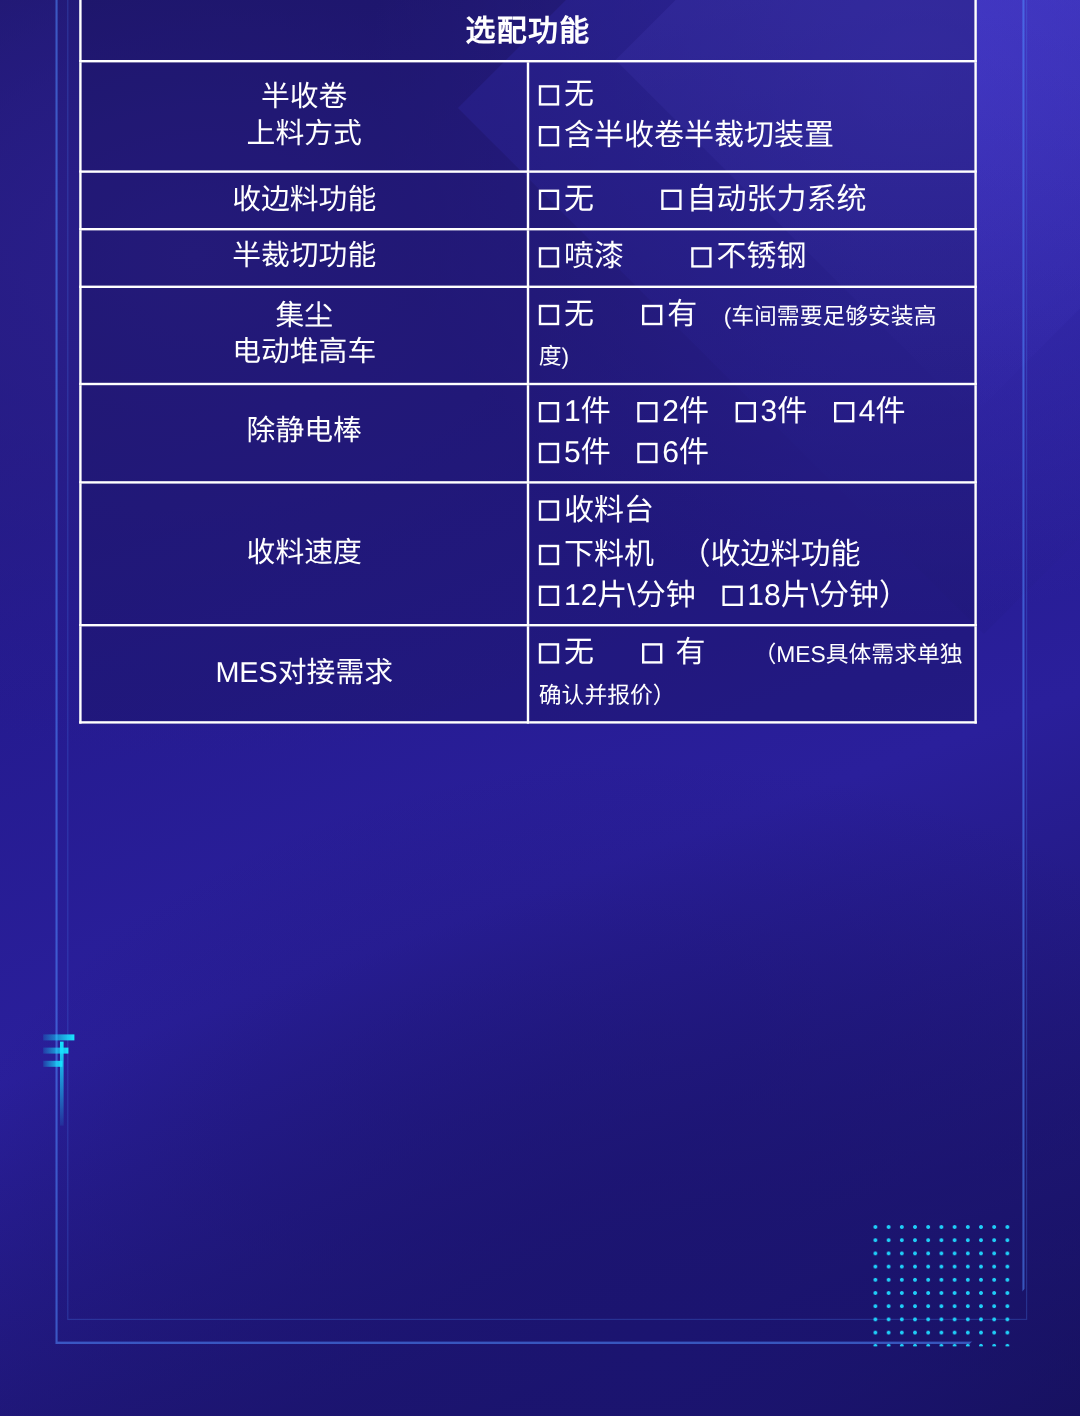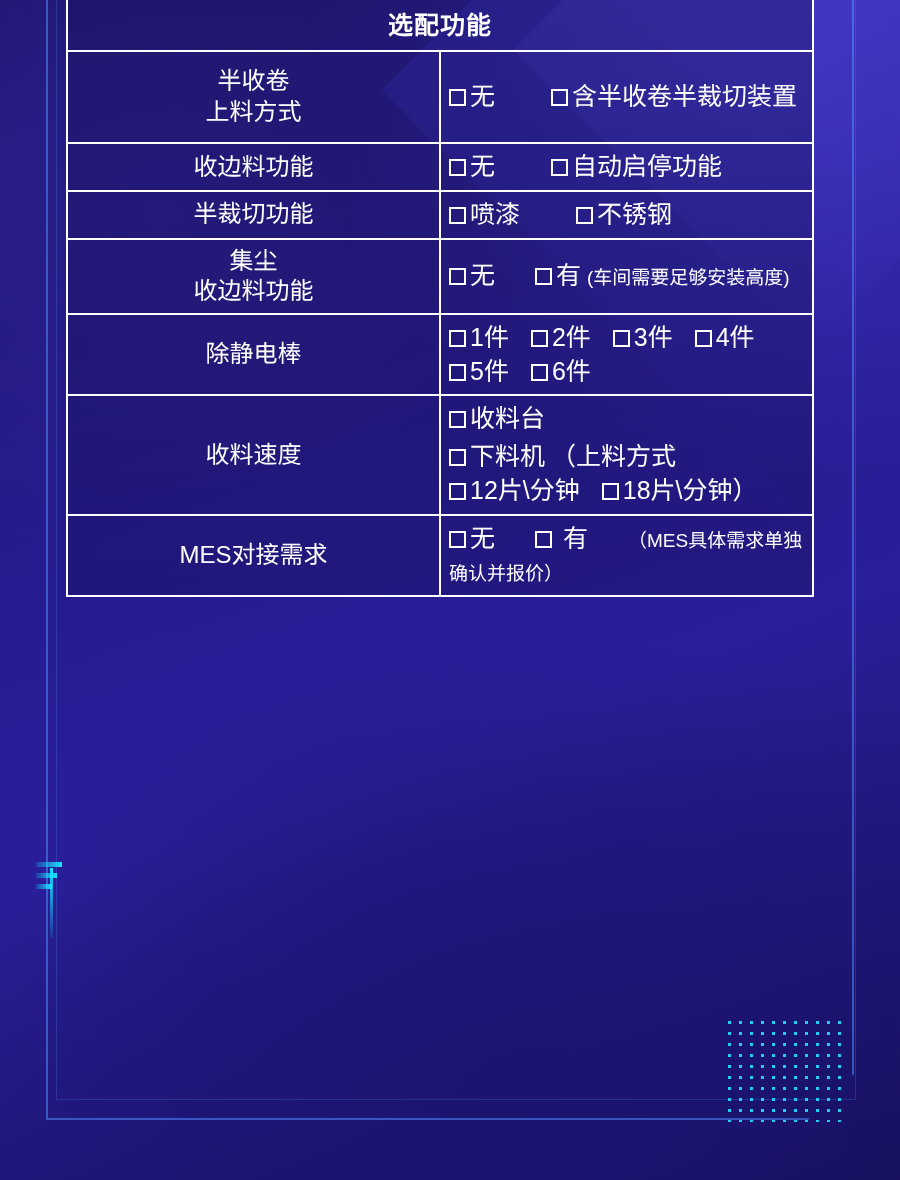--- a/index.html
+++ b/index.html
@@ -140,21 +140,21 @@
     padding: 8px 2px;
   }
   .value-cell {
     font-size: 25px;
     line-height: 1.35;
     padding-left: 12px;
   }
   .opt {
     display: inline-block;
     white-space: nowrap;
-    margin-right: 6px;
+    margin-right: 22px;
   }
   .box {
     display: inline-block;
     width: 17px;
     height: 17px;
     border: 2px solid #ffffff;
     box-sizing: border-box;
     vertical-align: -1px;
     margin-right: 4px;
   }
@@ -191,38 +191,38 @@
       <tr>
         <td class="title-cell" colspan="2">选配功能</td>
       </tr>
     <tr class="row-tall">
           <td class="label-cell">半收卷
 上料方式</td>
           <td class="value-cell"><span class="opt gap-lg"><span class="box"></span><span>无</span></span><span class="opt "><span class="box"></span><span>含半收卷半裁切装置</span></span></td>
         </tr>
         <tr>
           <td class="label-cell">收边料功能</td>
-          <td class="value-cell"><span class="opt gap-lg"><span class="box"></span><span>无</span></span><span class="opt "><span class="box"></span><span>自动启停功能</span></span></td>
+          <td class="value-cell"><span class="opt gap-lg"><span class="box"></span><span>无</span></span><span class="opt "><span class="box"></span><span>自动张力系统</span></span></td>
         </tr>
         <tr>
           <td class="label-cell">半裁切功能</td>
           <td class="value-cell"><span class="opt gap-lg"><span class="box"></span><span>喷漆</span></span><span class="opt "><span class="box"></span><span>不锈钢</span></span></td>
         </tr>
         <tr>
           <td class="label-cell">集尘
-收边料功能</td>
+电动堆高车</td>
           <td class="value-cell"><span class="opt gap-md"><span class="box"></span><span>无</span></span><span class="opt "><span class="box"></span><span>有</span></span><span class="note">(车间需要足够安装高度)</span></td>
         </tr>
         <tr>
           <td class="label-cell">除静电棒</td>
           <td class="value-cell"><span class="opt gap-sm"><span class="box"></span><span>1件</span></span><span class="opt gap-sm"><span class="box"></span><span>2件</span></span><span class="opt gap-sm"><span class="box"></span><span>3件</span></span><span class="opt gap-sm"><span class="box"></span><span>4件</span></span><span class="opt gap-sm"><span class="box"></span><span>5件</span></span><span class="opt "><span class="box"></span><span>6件</span></span></td>
         </tr>
         <tr class="row-tall">
           <td class="label-cell">收料速度</td>
-          <td class="value-cell"><span class="opt "><span class="box"></span><span>收料台</span></span><span class="line2"><span class="opt"><span class="box"></span><span>下料机</span></span><span>（上料方式</span> <span class="opt gap-sm"><span class="box"></span><span>12片\分钟</span></span><span class="opt "><span class="box"></span><span>18片\分钟）</span></span></span></td>
+          <td class="value-cell"><span class="opt "><span class="box"></span><span>收料台</span></span><span class="line2"><span class="opt"><span class="box"></span><span>下料机</span></span><span>（收边料功能</span> <span class="opt gap-sm"><span class="box"></span><span>12片\分钟</span></span><span class="opt "><span class="box"></span><span>18片\分钟）</span></span></span></td>
         </tr>
         <tr>
           <td class="label-cell">MES对接需求</td>
           <td class="value-cell"><span class="opt gap-md"><span class="box"></span><span>无</span></span><span class="opt gap-md"><span class="box"></span><span> 有</span></span><span class="note">（MES具体需求单独确认并报价）</span></td>
         </tr>
       </tbody>
   </table>
 </div>
 
 </body></html>

